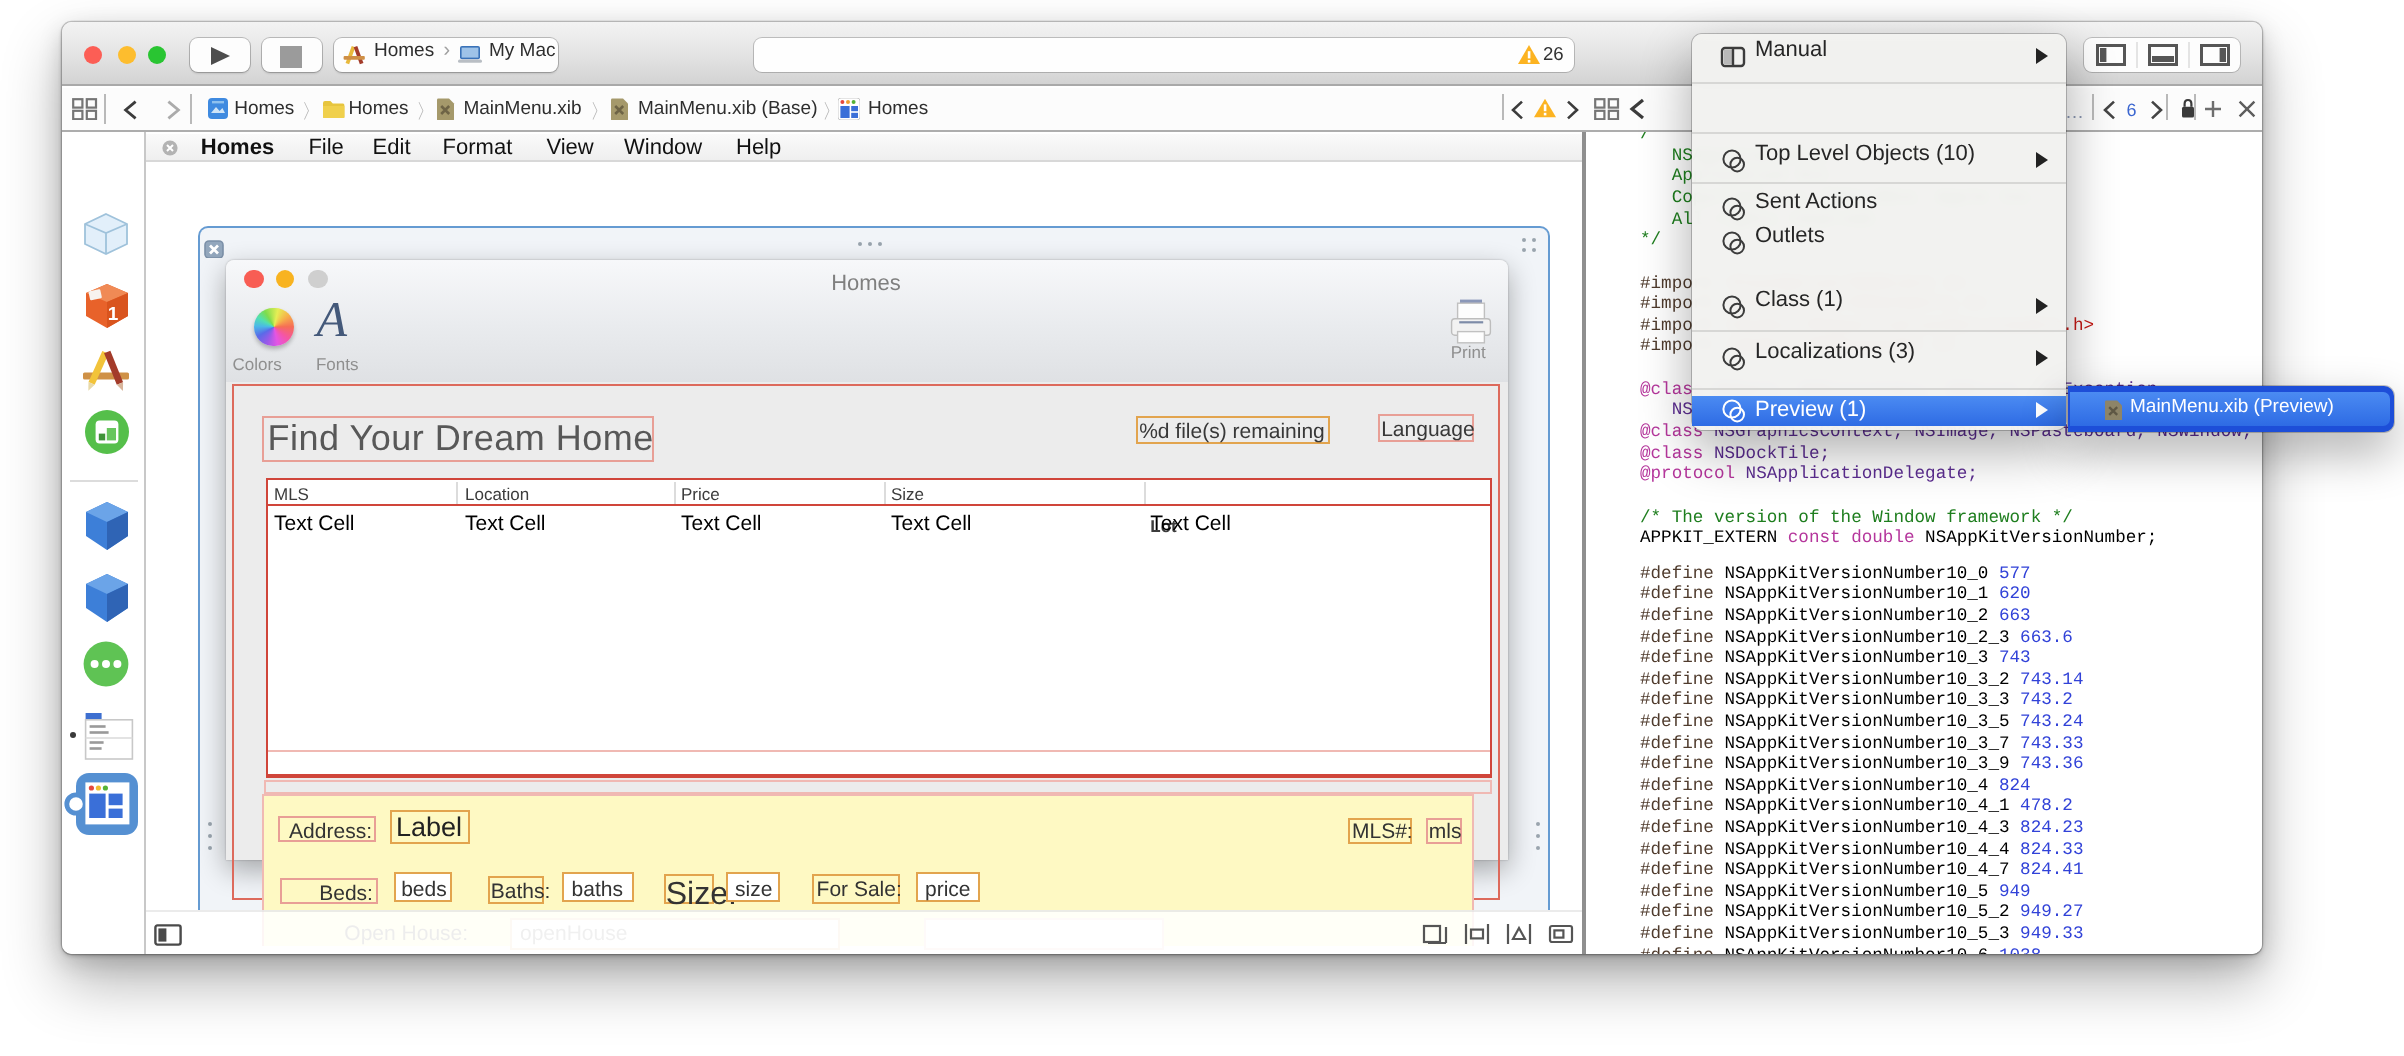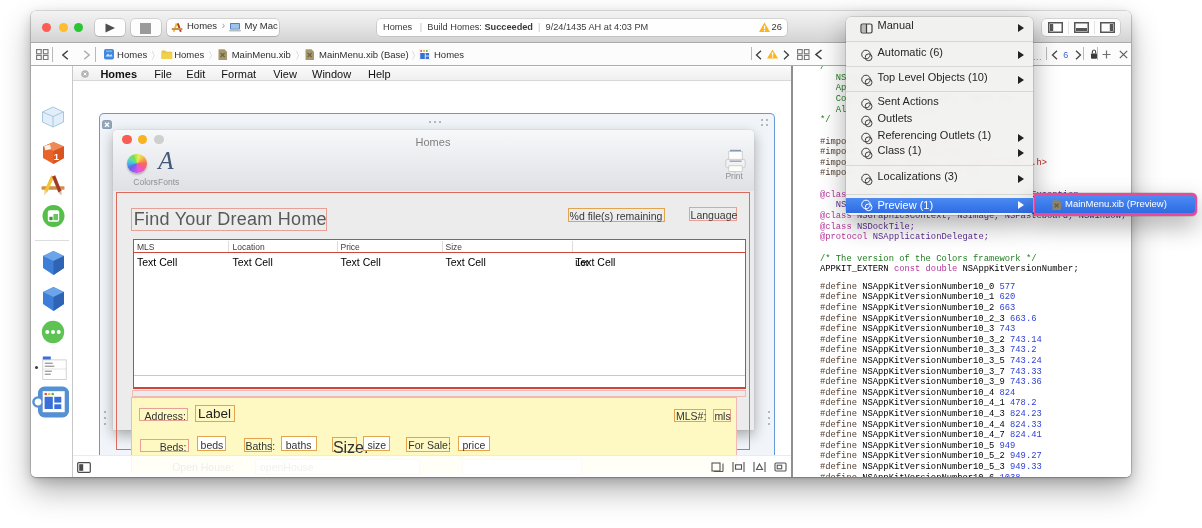--- a/index.html
+++ b/index.html
@@ -53,21 +53,21 @@
   #menu{position:absolute;left:846px;top:16.5px;width:186.5px;height:198px;border-radius:5px;
     background:rgba(241,241,239,0.955);backdrop-filter:blur(3px);box-shadow:0 0 0 0.5px rgba(0,0,0,0.22),0 10px 26px rgba(0,0,0,0.33);
     font-size:11px;color:#262626;}
   .mi{position:absolute;left:0;width:186.5px;height:19px;}
   .mi .txt{position:absolute;left:31.5px;top:0;}
   .mi .arr{position:absolute;right:9px;top:5px;width:0;height:0;border-left:6.5px solid #222;
     border-top:4.2px solid transparent;border-bottom:4.2px solid transparent;}
   .msep{position:absolute;left:0;width:186.5px;height:1px;background:#d7d7d5;}
   .cicon{position:absolute;left:14px;width:13px;height:13px;}
   #submenu{position:absolute;left:1033.5px;top:193px;width:163.5px;height:22.5px;
-    background:#ec4899;border-radius:0 5px 5px 0;
+    background:#1d4ed8;border-radius:0 5px 5px 0;
     box-shadow:0 0 0 0.5px rgba(0,0,0,0.22),0 10px 24px rgba(0,0,0,0.33);}
 </style>
 </head>
 <body>
 <div id="win">
   <div id="toolbar">
     <div class="tl" style="left:11.3px;background:#fc5e55;"></div>
     <div class="tl" style="left:27.5px;background:#fdbd2e;"></div>
     <div class="tl" style="left:43.2px;background:#29c532;"></div>
 
@@ -92,21 +92,20 @@
     <span class="abs" style="left:156px;top:9.3px;font-size:9.5px;color:#2e2e2e;">Homes</span>
     <span class="abs" style="left:190.8px;top:8.6px;font-size:10px;color:#a0a0a0;">›</span>
     <svg class="abs" style="left:197.5px;top:11px;" width="12" height="11">
         <rect x="1" y="1" width="10" height="6.6" rx="1" fill="#3a72b8"></rect>
         <rect x="1.8" y="1.8" width="8.4" height="5" fill="#9fc3e8"></rect>
         <rect x="0" y="7.8" width="12" height="1.6" rx="0.8" fill="#b9bec4"></rect>
       </svg>
     <span class="abs" style="left:213.5px;top:9.3px;font-size:9.5px;color:#2e2e2e;">My Mac</span>
 
     <div class="abs" style="left:345.5px;top:7.5px;width:410px;height:17.2px;background:#fefefe;border-radius:4px;box-shadow:0 0 0 0.5px rgba(0,0,0,0.2);"></div>
-    <div class="abs" style="left:352px;top:10.5px;width:340px;font-size:9.2px;color:#3a3a3a;">Homes&nbsp;&nbsp; <span style="color:#c2c2c2;">|</span> &nbsp;Build Homes: <b>Succeeded</b>&nbsp; <span style="color:#c2c2c2;">|</span> &nbsp;9/24/1435 AH at 4:03 PM</div>
     <svg class="abs" style="left:727.6px;top:11px;" width="11" height="10.5">
         <path d="M5.5 0.5 L11 10 L0 10 Z" fill="#fcb321"></path>
         <rect x="4.9" y="3.6" width="1.3" height="3.6" fill="#fff"></rect>
         <rect x="4.9" y="8" width="1.3" height="1.3" fill="#fff"></rect>
       </svg>
     <span class="abs" style="left:740.5px;top:11px;font-size:9.3px;color:#333;">26</span>
 
     <div class="abs" style="left:1011px;top:7.5px;width:78px;height:17.2px;background:#fdfdfd;border-radius:4px;box-shadow:0 0 0 0.5px rgba(0,0,0,0.2);"></div>
     <div class="abs" style="left:1037px;top:9.5px;width:1px;height:13px;background:#e4e4e4;"></div>
     <div class="abs" style="left:1063px;top:9.5px;width:1px;height:13px;background:#e4e4e4;"></div>
@@ -333,21 +332,21 @@
       <div id="dwin">
         <div id="dtitle"></div>
         <div class="dtl" style="left:9.1px;top:4.7px;background:#f85d54;"></div>
         <div class="dtl" style="left:24.4px;top:4.7px;background:#f8b320;"></div>
         <div class="dtl" style="left:41.1px;top:4.7px;background:#cfcfcf;"></div>
         <div class="abs" style="left:219.7px;top:6px;width:200px;text-align:center;font-size:11px;color:#7f7f7f;">Homes</div>
         <div class="abs" style="left:13.9px;top:23.5px;width:19.4px;height:19.4px;border-radius:50%;
           background:conic-gradient(from -30deg,#7ddc4d 0%,#e6ee55 12%,#f6b44a 22%,#f66d55 33%,#f455a8 45%,#e455e4 55%,#9a5ae8 65%,#5a6ae8 75%,#4ab8e8 84%,#52e0b0 92%,#7ddc4d 100%);
           box-shadow:0 1.5px 2px rgba(0,0,0,0.25);"></div>
         <div class="abs" style="left:45px;top:17px;width:26px;height:28px;font-family:'Liberation Serif',serif;font-style:italic;font-size:25px;color:#44597a;">A</div>
-        <span class="toollabel" style="left:20px;top:46.6px;">Colors</span>
+        <span class="toollabel" style="left:3px;top:46.6px;">Colors</span>
         <span class="toollabel" style="left:44.7px;top:46.6px;">Fonts</span>
         <svg class="abs" style="left:611.4px;top:19.4px;" width="21" height="24">
           <rect x="5" y="0.8" width="11" height="2" fill="#8a97b8"></rect>
           <rect x="3.8" y="2.6" width="13.4" height="9" fill="#fdfdfd" stroke="#c0c0c0" stroke-width="0.7"></rect>
           <rect x="0.8" y="10.4" width="19.4" height="8.2" rx="1.6" fill="#f2f2f2" stroke="#bdbdbd" stroke-width="0.7"></rect>
           <rect x="3.8" y="16.8" width="13.4" height="5.6" fill="#fdfdfd" stroke="#c0c0c0" stroke-width="0.7"></rect>
           <rect x="4.6" y="11.6" width="12" height="1.1" fill="#7e8ca8"></rect>
           </svg>
         <span class="toollabel" style="left:612.1px;top:41px;">Print</span>
 
@@ -448,21 +447,21 @@
 <span class="cp">#import</span> <span class="cs">&lt;Foundation/NSGeometry.h&gt;</span>
 <span class="cp">#import</span> <span class="cs">&lt;AppKit/NSApplicationServicesKit.h&gt;</span>
 <span class="cp">#import</span> <span class="cs">&lt;AppKit/NSResponder.h&gt;</span>
 
 <span class="ck">@class</span> <span class="cc">NSDate, NSDictionary, NSError, NSException,</span>
    <span class="cc">NSNotification, NSNotificationName;</span>
 <span class="ck">@class</span> <span class="cc">NSGraphicsContext, NSImage, NSPasteboard, NSWindow;</span>
 <span class="ck">@class</span> <span class="cc">NSDockTile;</span>
 <span class="ck">@protocol</span> <span class="cc">NSApplicationDelegate;</span>
 
-<span class="cg">/* The version of the Colors framework */</span>
+<span class="cg">/* The version of the Window framework */</span>
 APPKIT_EXTERN <span class="ck">const double</span> NSAppKitVersionNumber;</pre>
     <pre class="abs" style="left:27px;top:215.9px;line-height:10.6px;"><span class="cp">#define</span> NSAppKitVersionNumber10_0 <span class="cn">577</span>
 <span class="cp">#define</span> NSAppKitVersionNumber10_1 <span class="cn">620</span>
 <span class="cp">#define</span> NSAppKitVersionNumber10_2 <span class="cn">663</span>
 <span class="cp">#define</span> NSAppKitVersionNumber10_2_3 <span class="cn">663.6</span>
 <span class="cp">#define</span> NSAppKitVersionNumber10_3 <span class="cn">743</span>
 <span class="cp">#define</span> NSAppKitVersionNumber10_3_2 <span class="cn">743.14</span>
 <span class="cp">#define</span> NSAppKitVersionNumber10_3_3 <span class="cn">743.2</span>
 <span class="cp">#define</span> NSAppKitVersionNumber10_3_5 <span class="cn">743.24</span>
 <span class="cp">#define</span> NSAppKitVersionNumber10_3_7 <span class="cn">743.33</span>
@@ -482,28 +481,20 @@
   <div class="mi" style="top:2.7px;">
     <svg class="cicon" style="top:3px;" width="13" height="13">
         <rect x="1" y="2" width="11" height="9" rx="1.5" fill="none" stroke="#3c3c3c" stroke-width="1.2"></rect>
         <rect x="2" y="3" width="4.5" height="7" fill="#b9b9b9"></rect>
         <path d="M6.5 2 V11" stroke="#3c3c3c" stroke-width="1.2"></path>
       </svg>
     <span class="txt">Manual</span>
       <span class="arr"></span>
   </div>
   <div class="msep" style="top:24.5px;"></div>
-  <div class="mi" style="top:29.3px;">
-    <svg class="cicon" style="top:3px;" width="14" height="13">
-        <circle cx="6" cy="5.5" r="4.3" fill="none" stroke="#3c3c3c" stroke-width="1"></circle>
-        <circle cx="8.6" cy="8.3" r="3.4" fill="none" stroke="#3c3c3c" stroke-width="1"></circle>
-      </svg>
-    <span class="txt">Automatic (6)</span>
-      <span class="arr"></span>
-  </div>
   <div class="msep" style="top:49.7px;"></div>
   <div class="mi" style="top:54.7px;">
     <svg class="cicon" style="top:3px;" width="14" height="13">
         <circle cx="6" cy="5.5" r="4.3" fill="none" stroke="#3c3c3c" stroke-width="1"></circle>
         <circle cx="8.6" cy="8.3" r="3.4" fill="none" stroke="#3c3c3c" stroke-width="1"></circle>
       </svg>
     <span class="txt">Top Level Objects (10)</span>
       <span class="arr"></span>
   </div>
   <div class="msep" style="top:74.8px;"></div>
@@ -513,28 +504,20 @@
         <circle cx="8.6" cy="8.3" r="3.4" fill="none" stroke="#3c3c3c" stroke-width="1"></circle>
       </svg>
     <span class="txt">Sent Actions</span>
   </div>
   <div class="mi" style="top:95.5px;">
     <svg class="cicon" style="top:3px;" width="14" height="13">
         <circle cx="6" cy="5.5" r="4.3" fill="none" stroke="#3c3c3c" stroke-width="1"></circle>
         <circle cx="8.6" cy="8.3" r="3.4" fill="none" stroke="#3c3c3c" stroke-width="1"></circle>
       </svg>
     <span class="txt">Outlets</span>
-  </div>
-  <div class="mi" style="top:112px;">
-    <svg class="cicon" style="top:3px;" width="14" height="13">
-        <circle cx="6" cy="5.5" r="4.3" fill="none" stroke="#3c3c3c" stroke-width="1"></circle>
-        <circle cx="8.6" cy="8.3" r="3.4" fill="none" stroke="#3c3c3c" stroke-width="1"></circle>
-      </svg>
-    <span class="txt">Referencing Outlets (1)</span>
-      <span class="arr"></span>
   </div>
   <div class="mi" style="top:127px;">
     <svg class="cicon" style="top:3px;" width="14" height="13">
         <circle cx="6" cy="5.5" r="4.3" fill="none" stroke="#3c3c3c" stroke-width="1"></circle>
         <circle cx="8.6" cy="8.3" r="3.4" fill="none" stroke="#3c3c3c" stroke-width="1"></circle>
       </svg>
     <span class="txt">Class (1)</span>
       <span class="arr"></span>
   </div>
   <div class="msep" style="top:148.5px;"></div>

